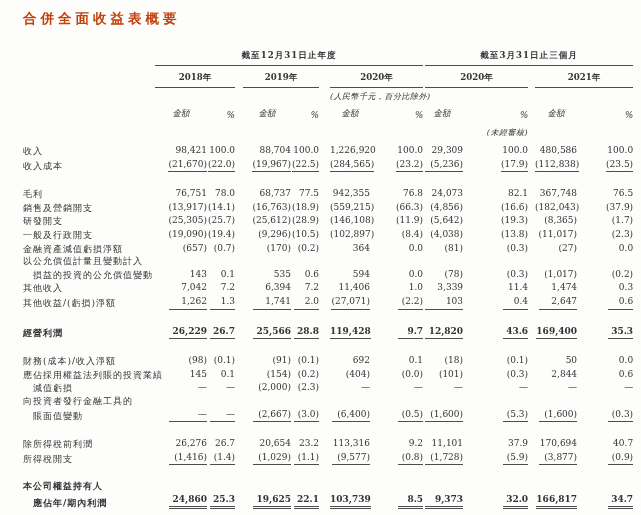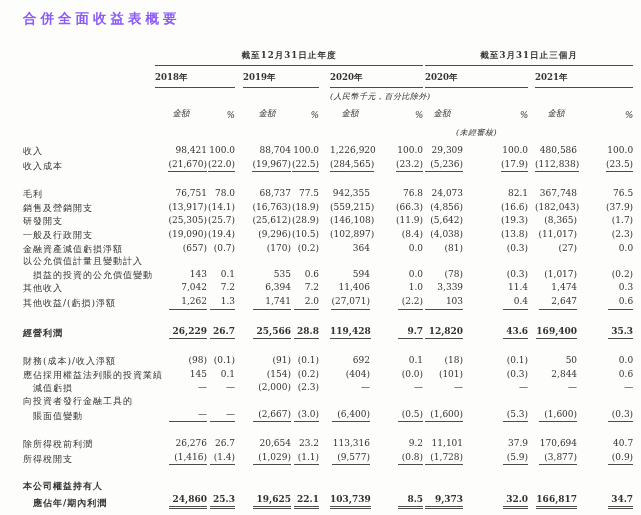--- a/index.html
+++ b/index.html
@@ -17,46 +17,46 @@
     background:var(--bg);
     color:var(--ink);
     font-family:"DejaVu Serif","Liberation Serif",serif;
     overflow:hidden;
   }
   .doc-title{
     margin:0;
     font-size:13.5px;
     font-weight:bold;
     letter-spacing:4px;
-    color:#8b5cf6;
+    color:#c2410c;
   }
   table.fin{
     border-collapse:collapse;
     table-layout:fixed;
     width:610px;
     margin-top:16px;
     font-size:9px;
   }
   td{padding:0;vertical-align:bottom;white-space:nowrap;}
   
   td.grp{
     text-align:center;font-weight:bold;font-size:8.6px;letter-spacing:1px;
     border-bottom:1px solid var(--rule);
     padding-bottom:3px;padding-top:6px;margin-top:10px;
   }
   td.yr{
-    font-weight:bold;font-size:8.6px;
+    text-align:center;font-weight:bold;font-size:8.6px;
     border-bottom:1px solid var(--rule);
     padding-bottom:3px;padding-top:6px;
   }
   td.amt-h{text-align:center;font-style:italic;font-size:8.6px;padding-top:6px;}
   td.pct-h{text-align:right;font-style:italic;font-size:8.6px;padding-top:6px;}
   td.note{font-style:italic;font-size:8px;letter-spacing:0.5px;padding-top:3px;}
   td.note-r{text-align:right;}
-  td.note-l{text-align:center;padding-top:7px;padding-bottom:6px;margin-top:40px;}
+  td.note-l{text-align:right;padding-top:7px;padding-bottom:6px;margin-top:40px;}
   
   td.lbl{
     text-align:left;font-size:9px;letter-spacing:1px;
     line-height:12.6px;height:12.6px;
   }
   td.lbl.indent{padding-left:10px;}
   td.num{text-align:right;line-height:12.6px;height:12.6px;}
   .bold{font-weight:bold;}
   span.val{display:inline-block;text-align:right;padding-bottom:1px;}
   span.val.a{min-width:38px;}

